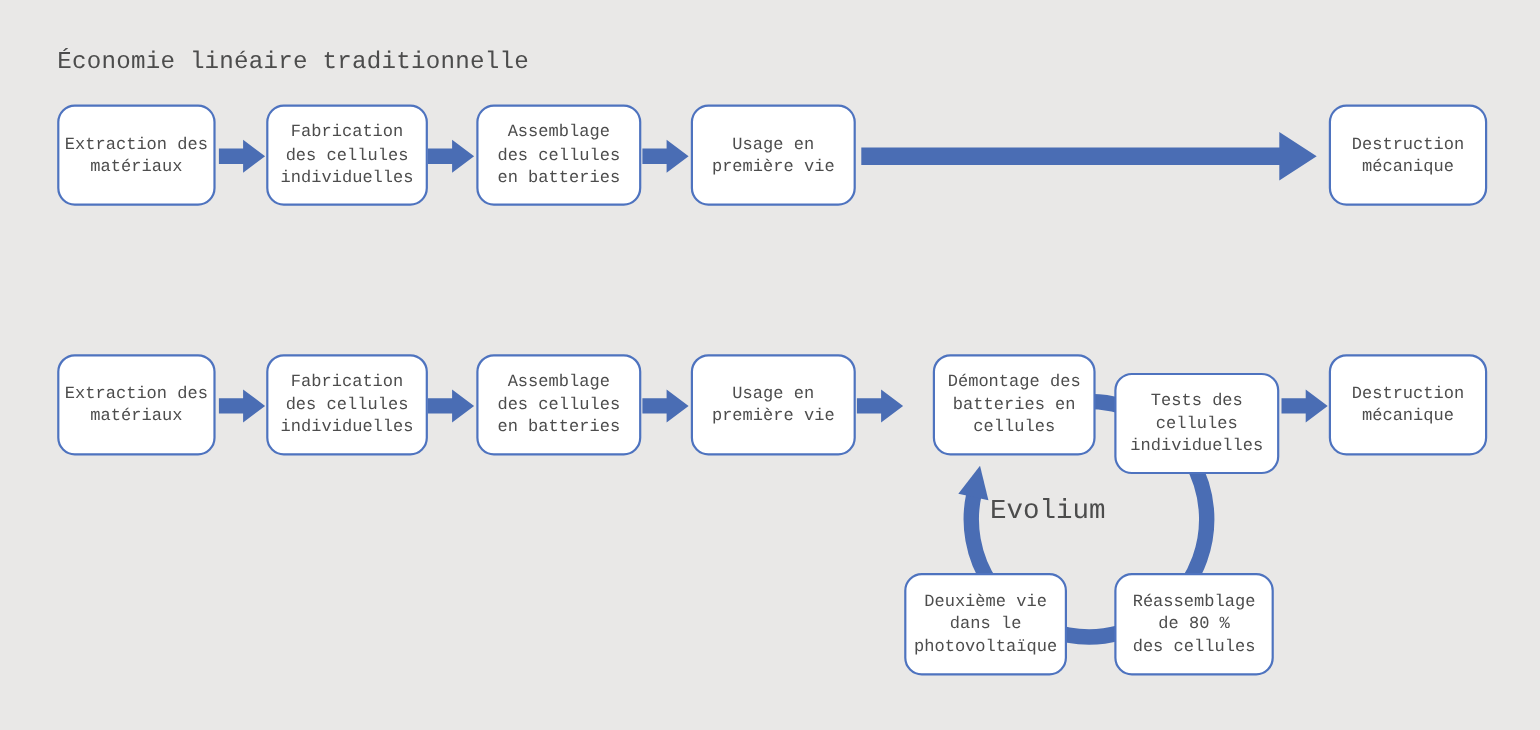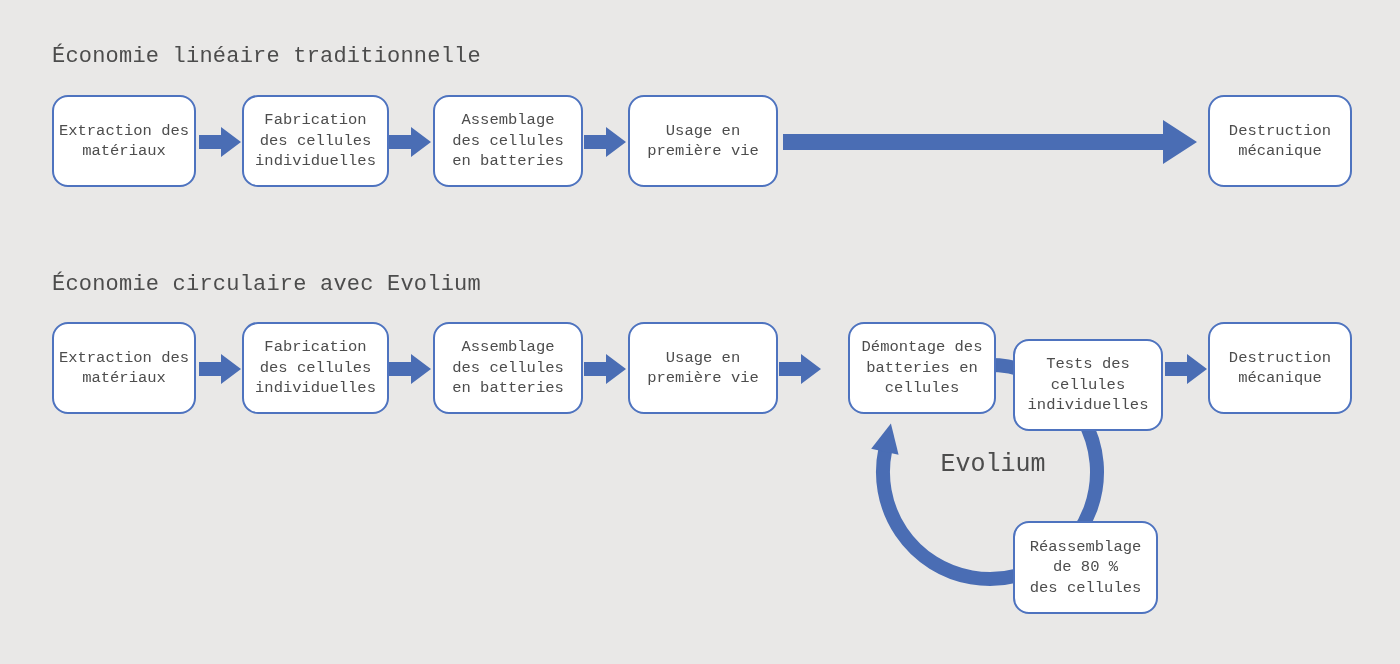--- a/index.html
+++ b/index.html
@@ -47,21 +47,20 @@
     line-height: 1.32;
     color: var(--text);
     white-space: pre-line;
   }
   .loop-label {
     position: absolute;
     z-index: 2;
     left: 900px;
     top: 450px;
     width: 186px;
-    text-align: center;
     font-size: 25px;
     color: #4c4c4c;
   }
 </style>
 </head>
 <body>
 
 <div class="canvas">
 
   <svg class="layer-svg" width="1400" height="664" viewBox="0 0 1400 664">
@@ -90,40 +89,42 @@
 des cellules
 individuelles</div>
   <div class="box" style="left:433px; top:95px; width:150px; height:92px;">Assemblage
 des cellules
 en batteries</div>
   <div class="box" style="left:628px; top:95px; width:150px; height:92px;">Usage en
 première vie</div>
   <div class="box" style="left:1208px; top:95px; width:144px; height:92px;">Destruction
 mécanique</div>
 
-  <div class="section-title" style="left:52px; top:272px;">Économie circulaire avec Evolium</div>
 
   <div class="box" style="left:52px;  top:322px; width:144px; height:92px;">Extraction des
 matériaux</div>
   <div class="box" style="left:242px; top:322px; width:147px; height:92px;">Fabrication
 des cellules
 individuelles</div>
   <div class="box" style="left:433px; top:322px; width:150px; height:92px;">Assemblage
 des cellules
 en batteries</div>
   <div class="box" style="left:628px; top:322px; width:150px; height:92px;">Usage en
 première vie</div>
   <div class="box" style="left:848px; top:322px; width:148px; height:92px;">Démontage des
 batteries en
 cellules</div>
   <div class="box" style="left:1013px; top:339px; width:150px; height:92px;">Tests des
 cellules
 individuelles</div>
   <div class="box" style="left:1208px; top:322px; width:144px; height:92px;">Destruction
 mécanique</div>
 
+  <div class="box" style="left:822px; top:521px; width:148px; height:93px;">Deuxième vie
+dans le
+photovoltaïque</div>
   <div class="box" style="left:1013px; top:521px; width:145px; height:93px;">Réassemblage
 de 80 %
 des cellules</div>
 
   <div class="loop-label">Evolium</div>
 
 </div>
 
 </body></html>

